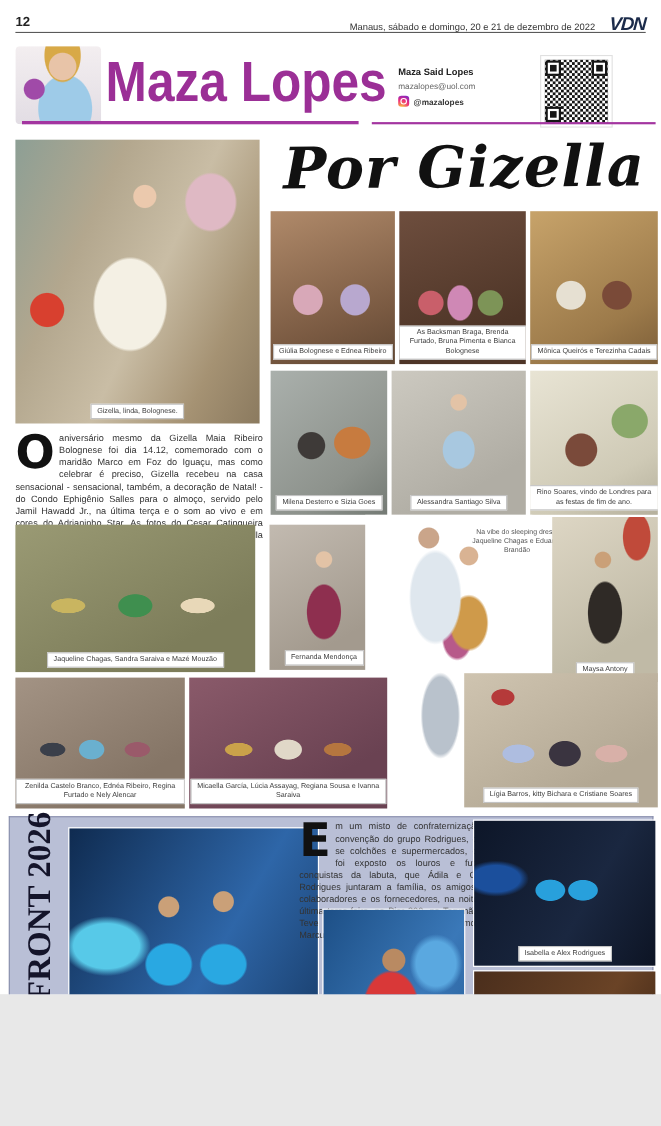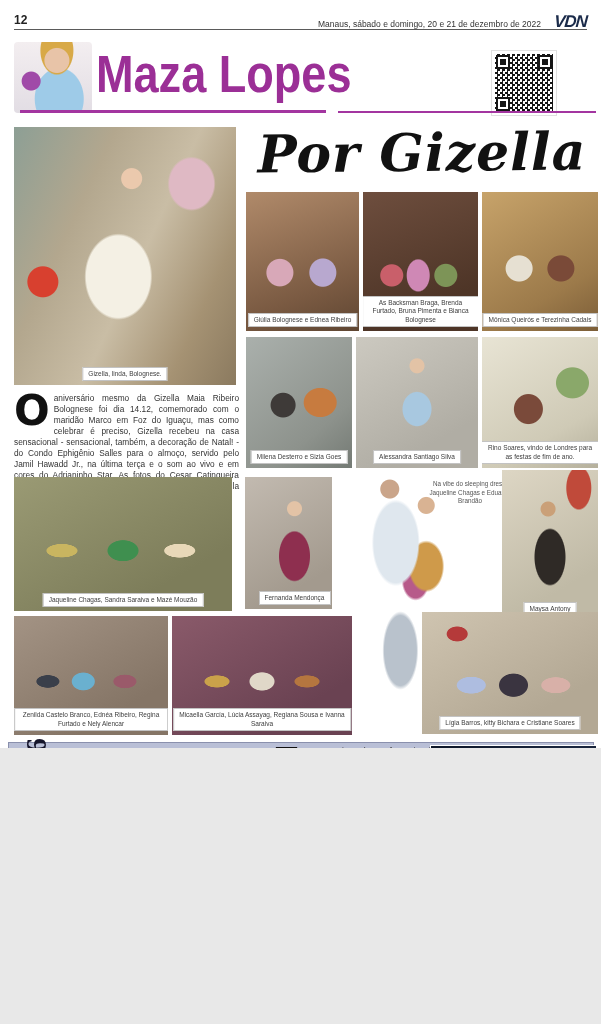--- a/index.html
+++ b/index.html
@@ -1,16 +1,16 @@
 <!DOCTYPE html>
 <html><head>
 <meta charset="utf-8">
 <style>
   html,body{margin:0;padding:0;background:#e8e8e8;}
-  .page{position:relative;width:601px;height:748px;margin:0 auto;background:#fff;
+  .page{position:relative;width:601px;height:904px;margin:0 auto;background:#fff;
         font-family:"Liberation Sans",sans-serif;overflow:hidden;}
 
   
   .page-num{position:absolute;left:14px;top:13px;font-size:12px;font-weight:bold;color:#222;}
   .hdr-rule{position:absolute;left:14px;top:29px;width:573px;height:1px;background:#5a5a5a;}
   .dateline{position:absolute;right:60px;top:19px;font-size:8.5px;color:#333;}
   .brand{position:absolute;right:14px;top:12px;font-size:17px;font-weight:bold;font-style:italic;
          letter-spacing:-1px;color:#1b2b4a;transform:skewX(-4deg);}
 
   
@@ -173,20 +173,28 @@
 
 <div class="page">
 
   <div class="page-num">12</div>
   <div class="hdr-rule"></div>
   <div class="dateline">Manaus, sábado e domingo, 20 e 21 de dezembro de 2022</div>
   <div class="brand">VDN</div>
 
   <div class="headshot"></div>
   <div class="col-title">Maza Lopes</div>
+  <div class="contact">
+    <div class="name">Maza Said Lopes</div>
+    <div class="mail">mazalopes@uol.com</div>
+    <div class="ig-row">
+      <span class="ig-icon"></span>
+      <span class="ig-handle">@mazalopes</span>
+    </div>
+  </div>
   <div class="qr">
     <span class="finder f-tl"></span>
     <span class="finder f-tr"></span>
     <span class="finder f-bl"></span>
   </div>
   <div class="mast-rule-l"></div>
   <div class="mast-rule-r"></div>
 
   <div class="sec-title">Por Gizella</div>
 

